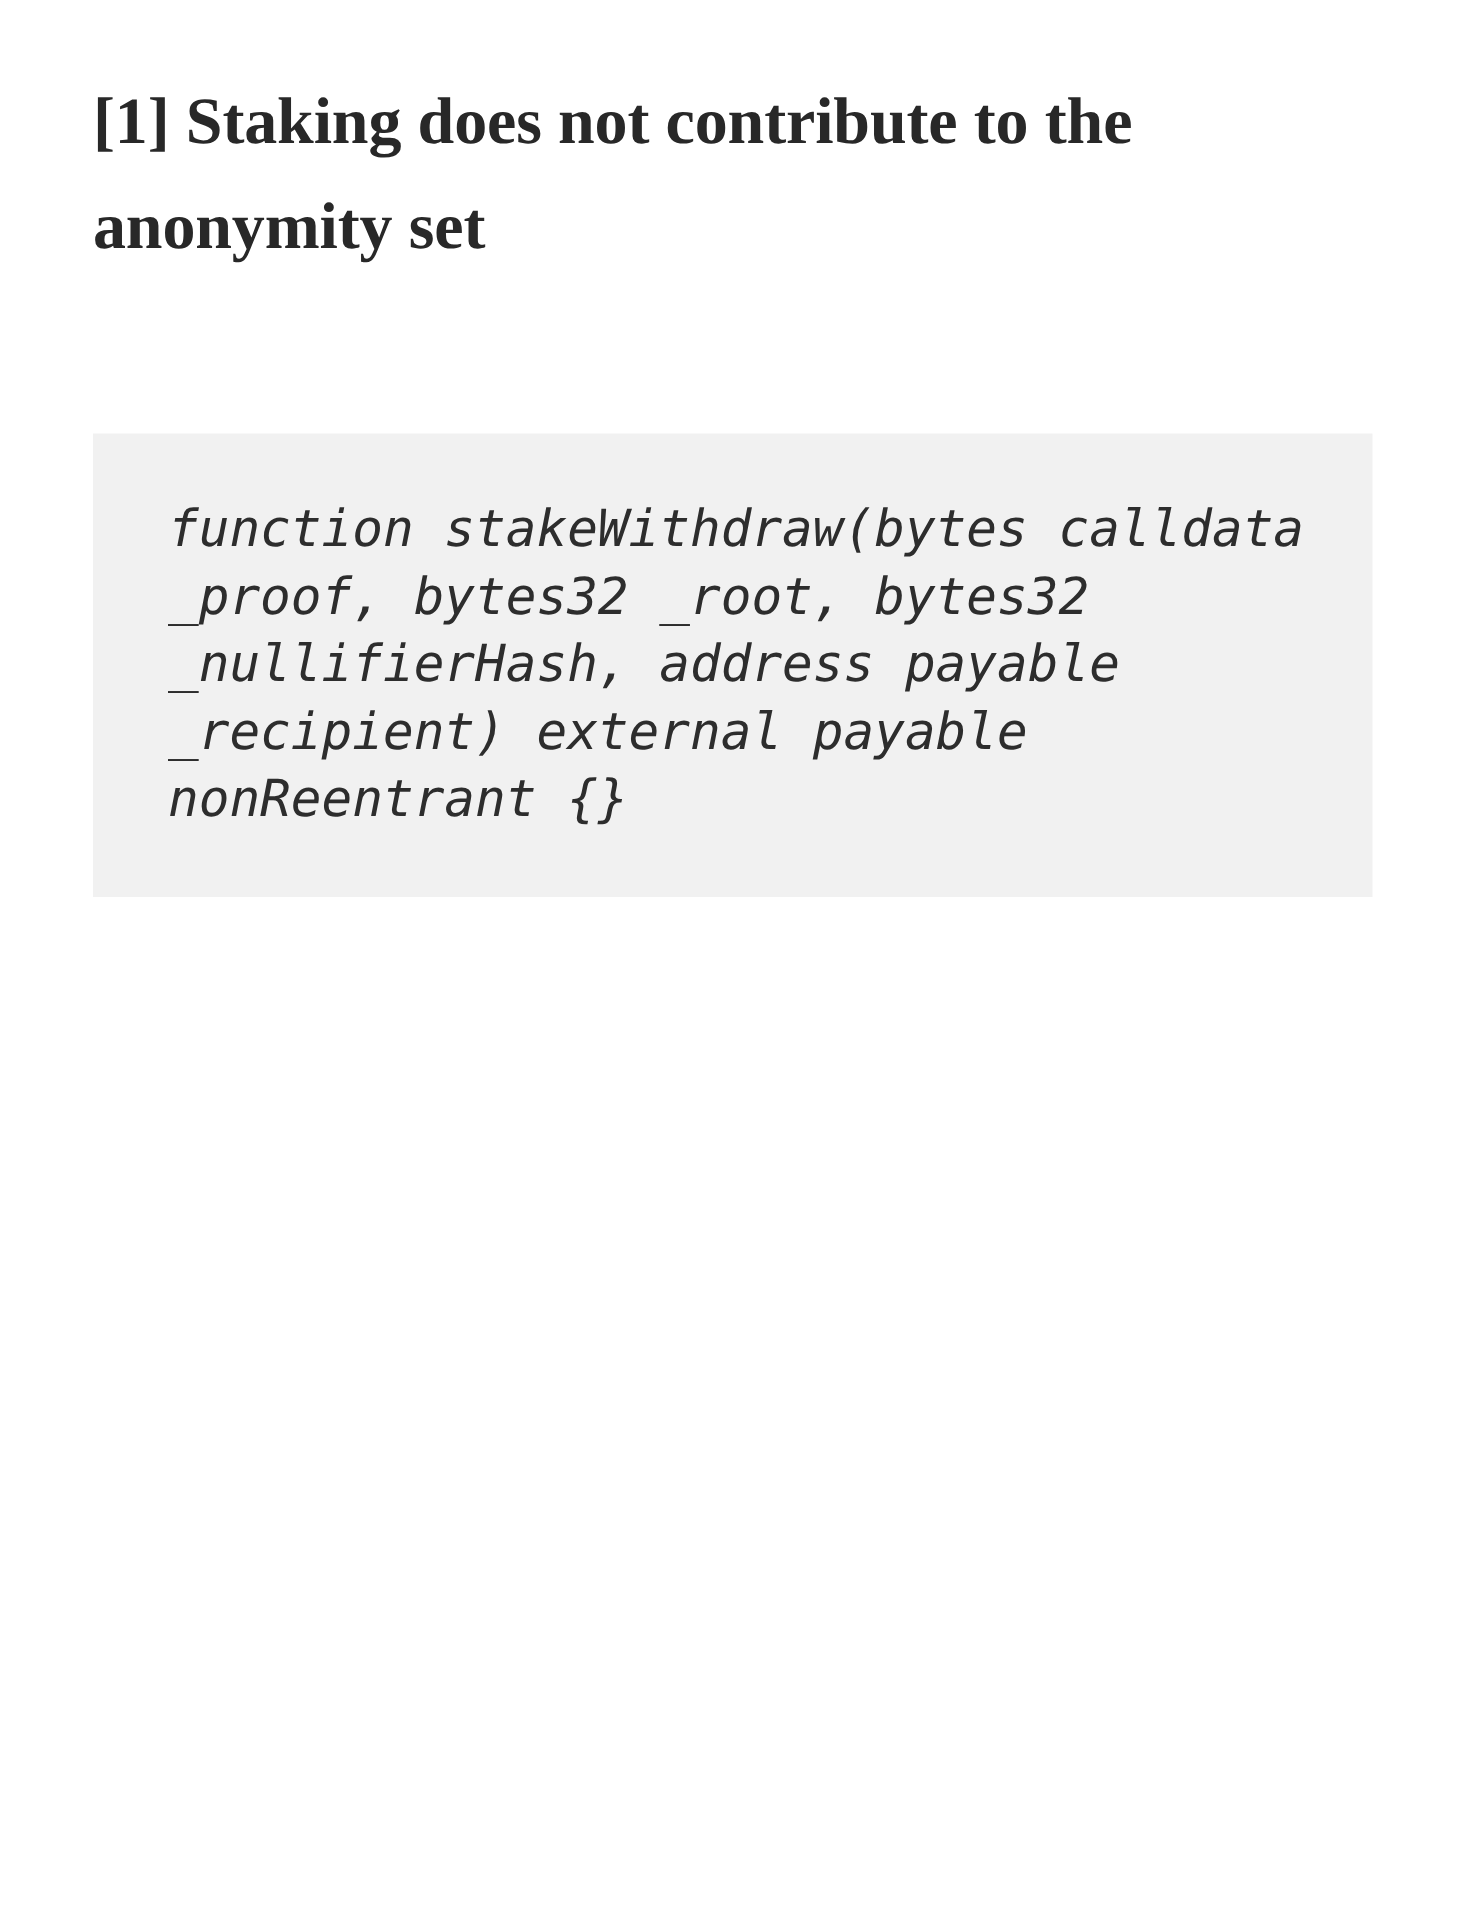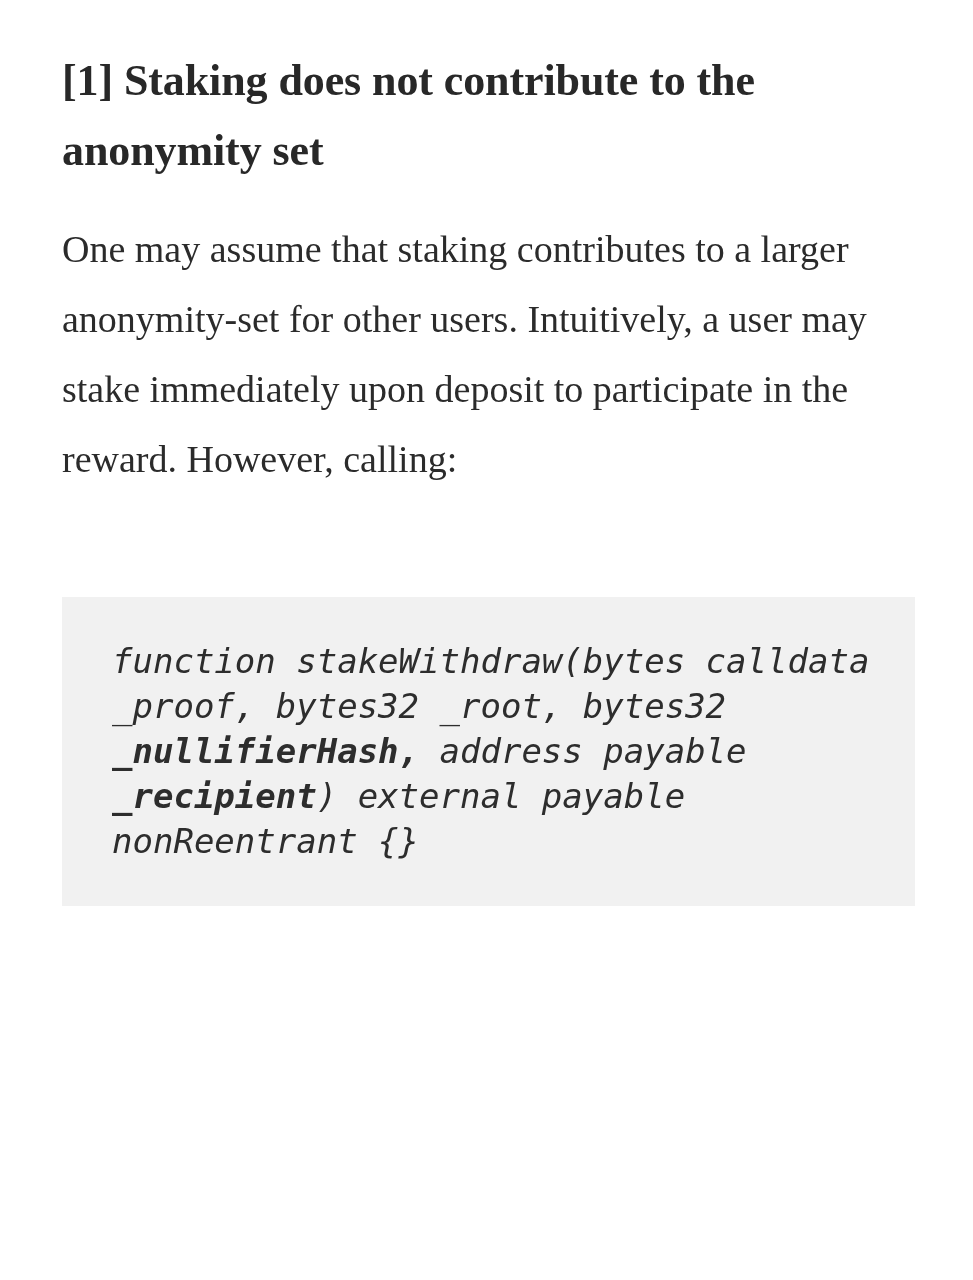--- a/index.html
+++ b/index.html
@@ -72,36 +72,35 @@
     font-style: italic;
     font-weight: 400;
     font-size: 34px;
     line-height: 45px;
     color: #2d2d2d;
     white-space: pre-wrap;
     word-break: normal;
   }
 
   .code-block-text b {
-    font-weight: 700;
+    font-weight: 400;
     font-style: italic;
   }
 
   
   .spacer-before-code { height: 103px; }
   .spacer-after-code  { height: 64px; }
 </style>
 </head>
 <body>
 
 <div class="page">
 
   <h1 class="article-heading">[1] Staking does not contribute to the anonymity set</h1>
 
-  <p class="body-paragraph" id="intro-paragraph">One may assume that staking contributes to a larger anonymity-set for other users. Intuitively, a user may stake immediately upon deposit to participate in the reward. However, calling:</p>
 
   <div class="spacer-before-code"></div>
 
   <pre class="code-block"><code class="code-block-text"><span>function stakeWithdraw(bytes calldata _proof, bytes32 _root, bytes32 </span><b>_nullifierHash,</b><span> address payable </span><b>_recipient</b><span>) external payable nonReentrant {}</span></code></pre>
 
   <div class="spacer-after-code"></div>
 
 
 </div>
 

